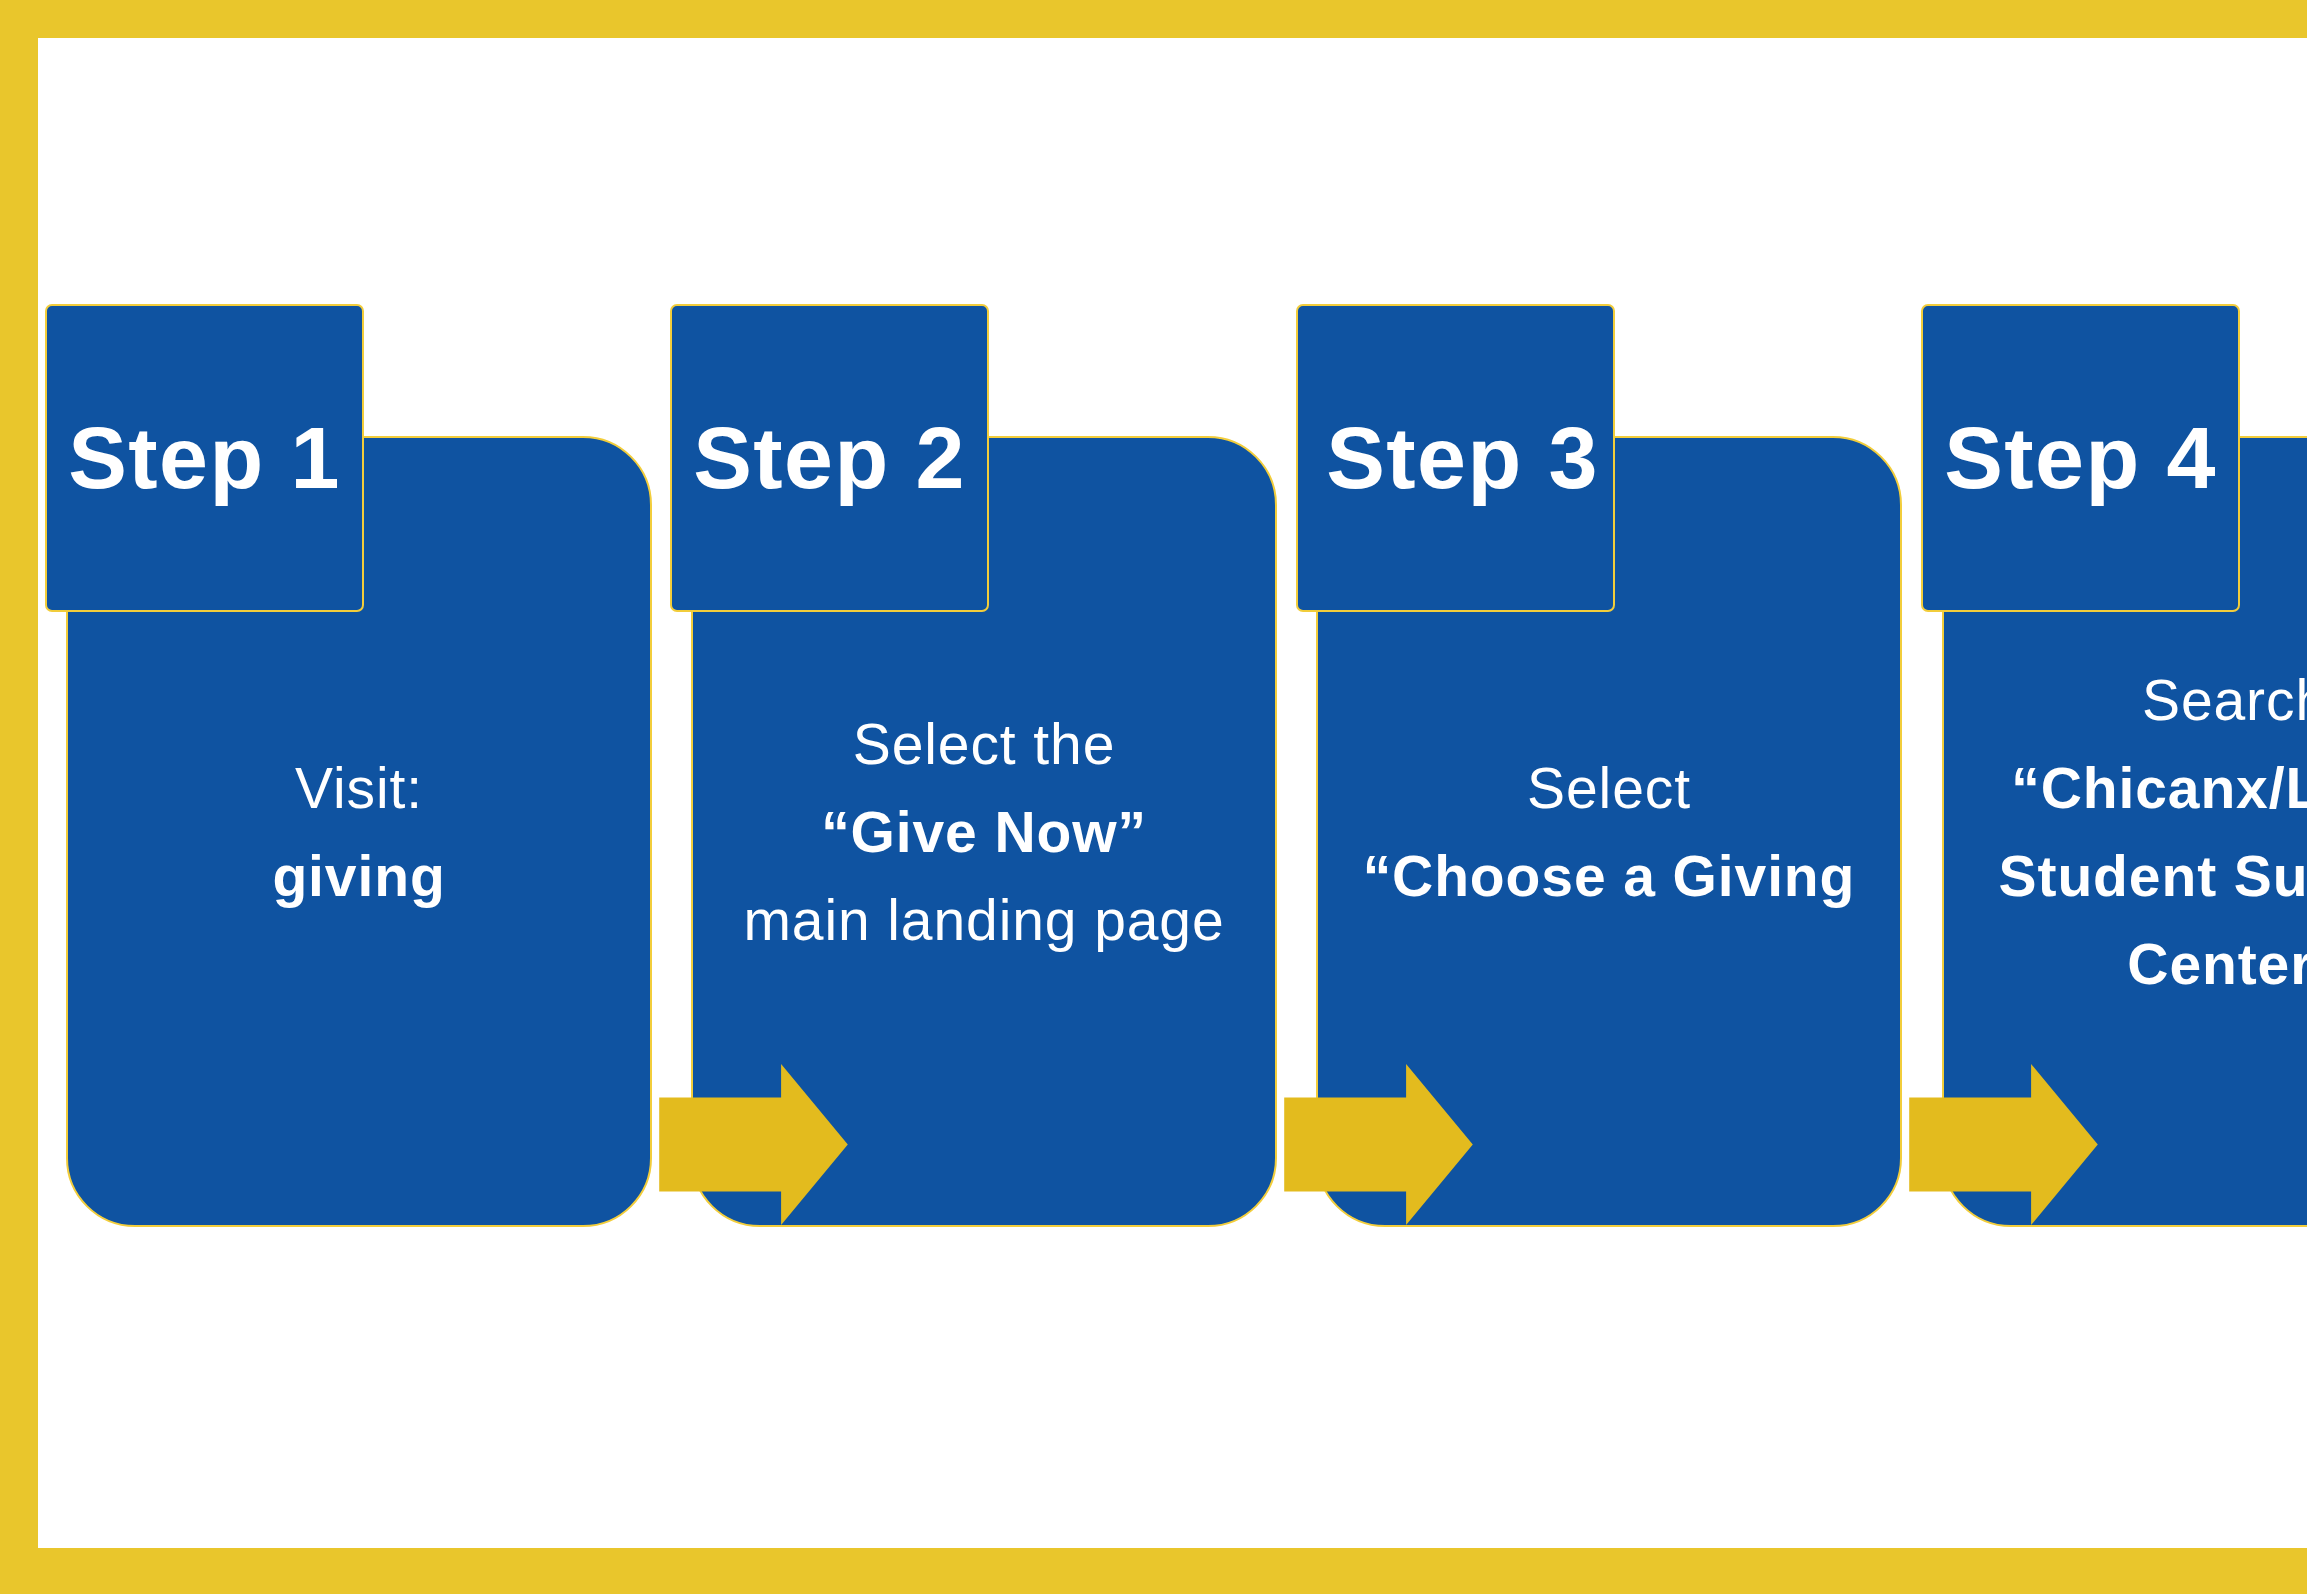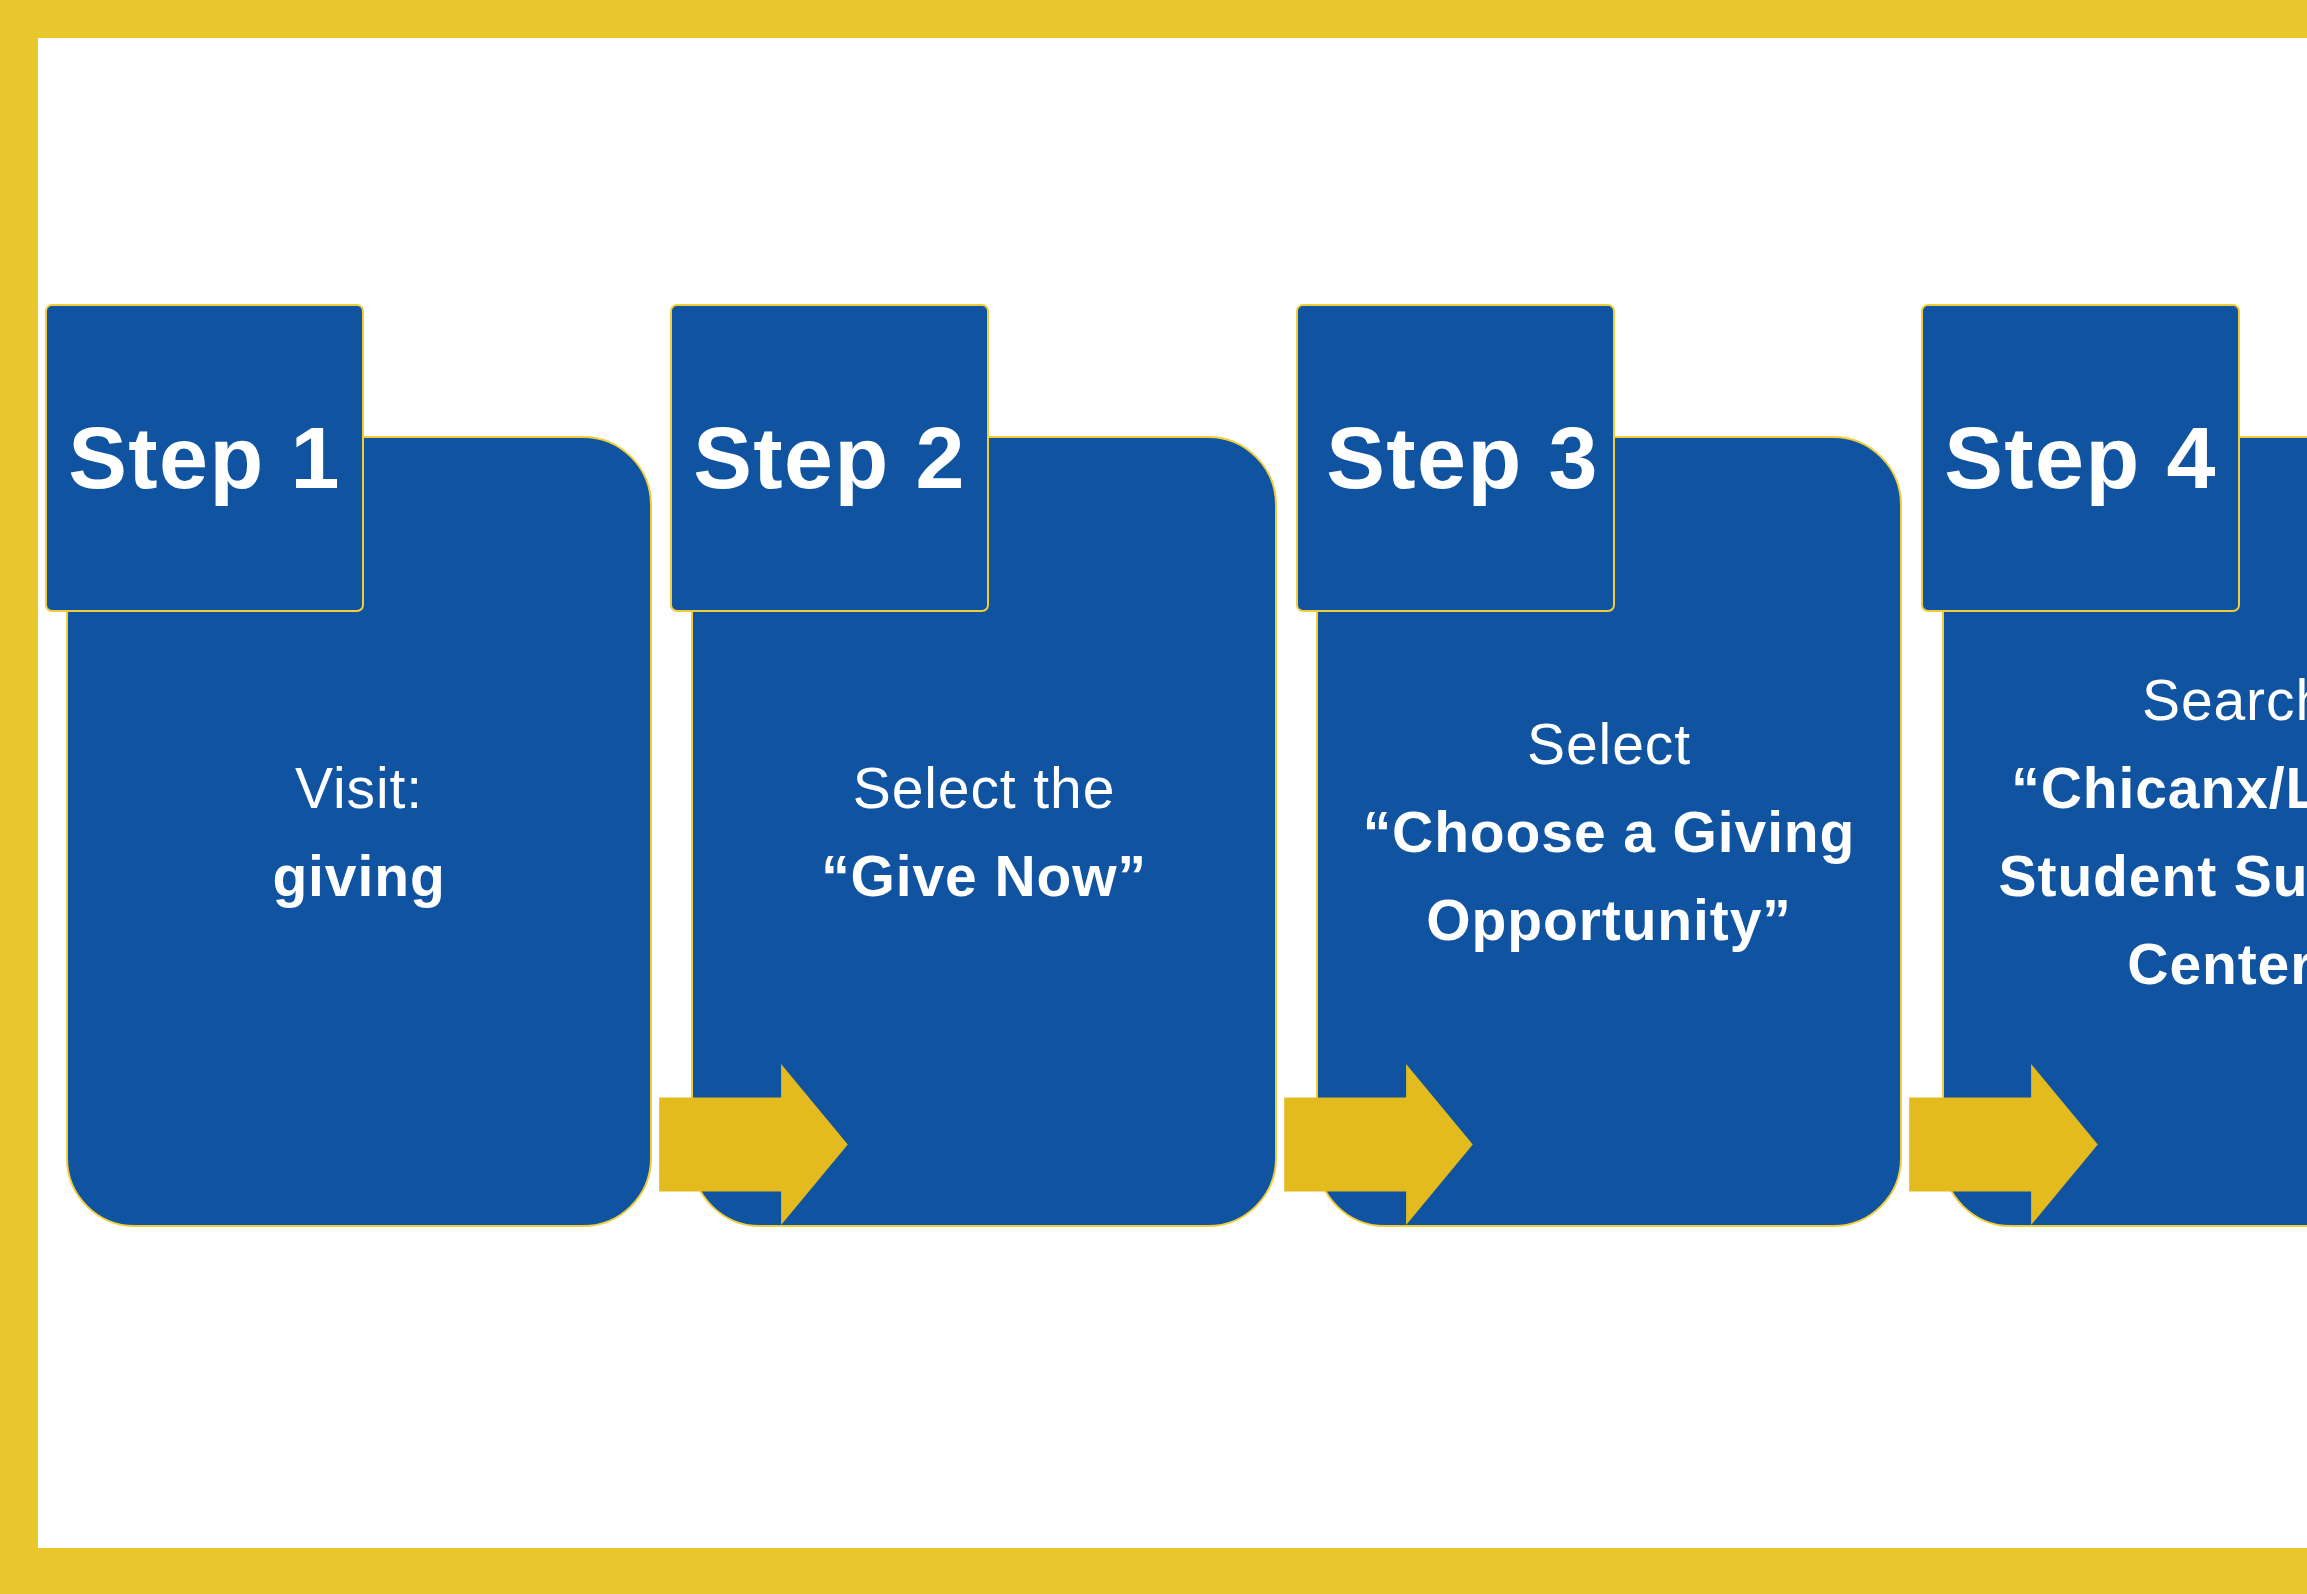--- a/index.html
+++ b/index.html
@@ -61,34 +61,34 @@
         </div>
   </div>
   <div class="tab" style="left: 45px;">
     <span class="tab-label">Step 1</span>
   </div>
 
   <div class="card" style="left: 691px;">
     <div class="card-text">
           <div><span class="seg">Select the</span></div>
           <div><span class="seg-bold">“Give Now”</span></div>
+          <div><span class="seg">main landing page</span></div>
         </div>
   </div>
   <div class="tab" style="left: 670px;">
     <span class="tab-label">Step 2</span>
   </div>
   <svg class="arrow" viewBox="0 0 410 350" xmlns="http://www.w3.org/2000/svg" style="left: 659px;">
     <polygon points="0,73 265,73 265,0 410,175 265,350 265,277 0,277" fill="#E3BB1E"></polygon>
   </svg>
 
   <div class="card" style="left: 1316px;">
     <div class="card-text">
           <div><span class="seg">Select</span></div>
           <div><span class="seg-bold">“Choose a Giving</span></div>
-          <div><span class="seg-bold">Opportunity”</span></div>
         </div>
   </div>
   <div class="tab" style="left: 1296px; padding-left: 14px;">
     <span class="tab-label">Step 3</span>
   </div>
   <svg class="arrow" viewBox="0 0 410 350" xmlns="http://www.w3.org/2000/svg" style="left: 1284px;">
     <polygon points="0,73 265,73 265,0 410,175 265,350 265,277 0,277" fill="#E3BB1E"></polygon>
   </svg>
 
   <div class="card" style="left: 1942px;">

